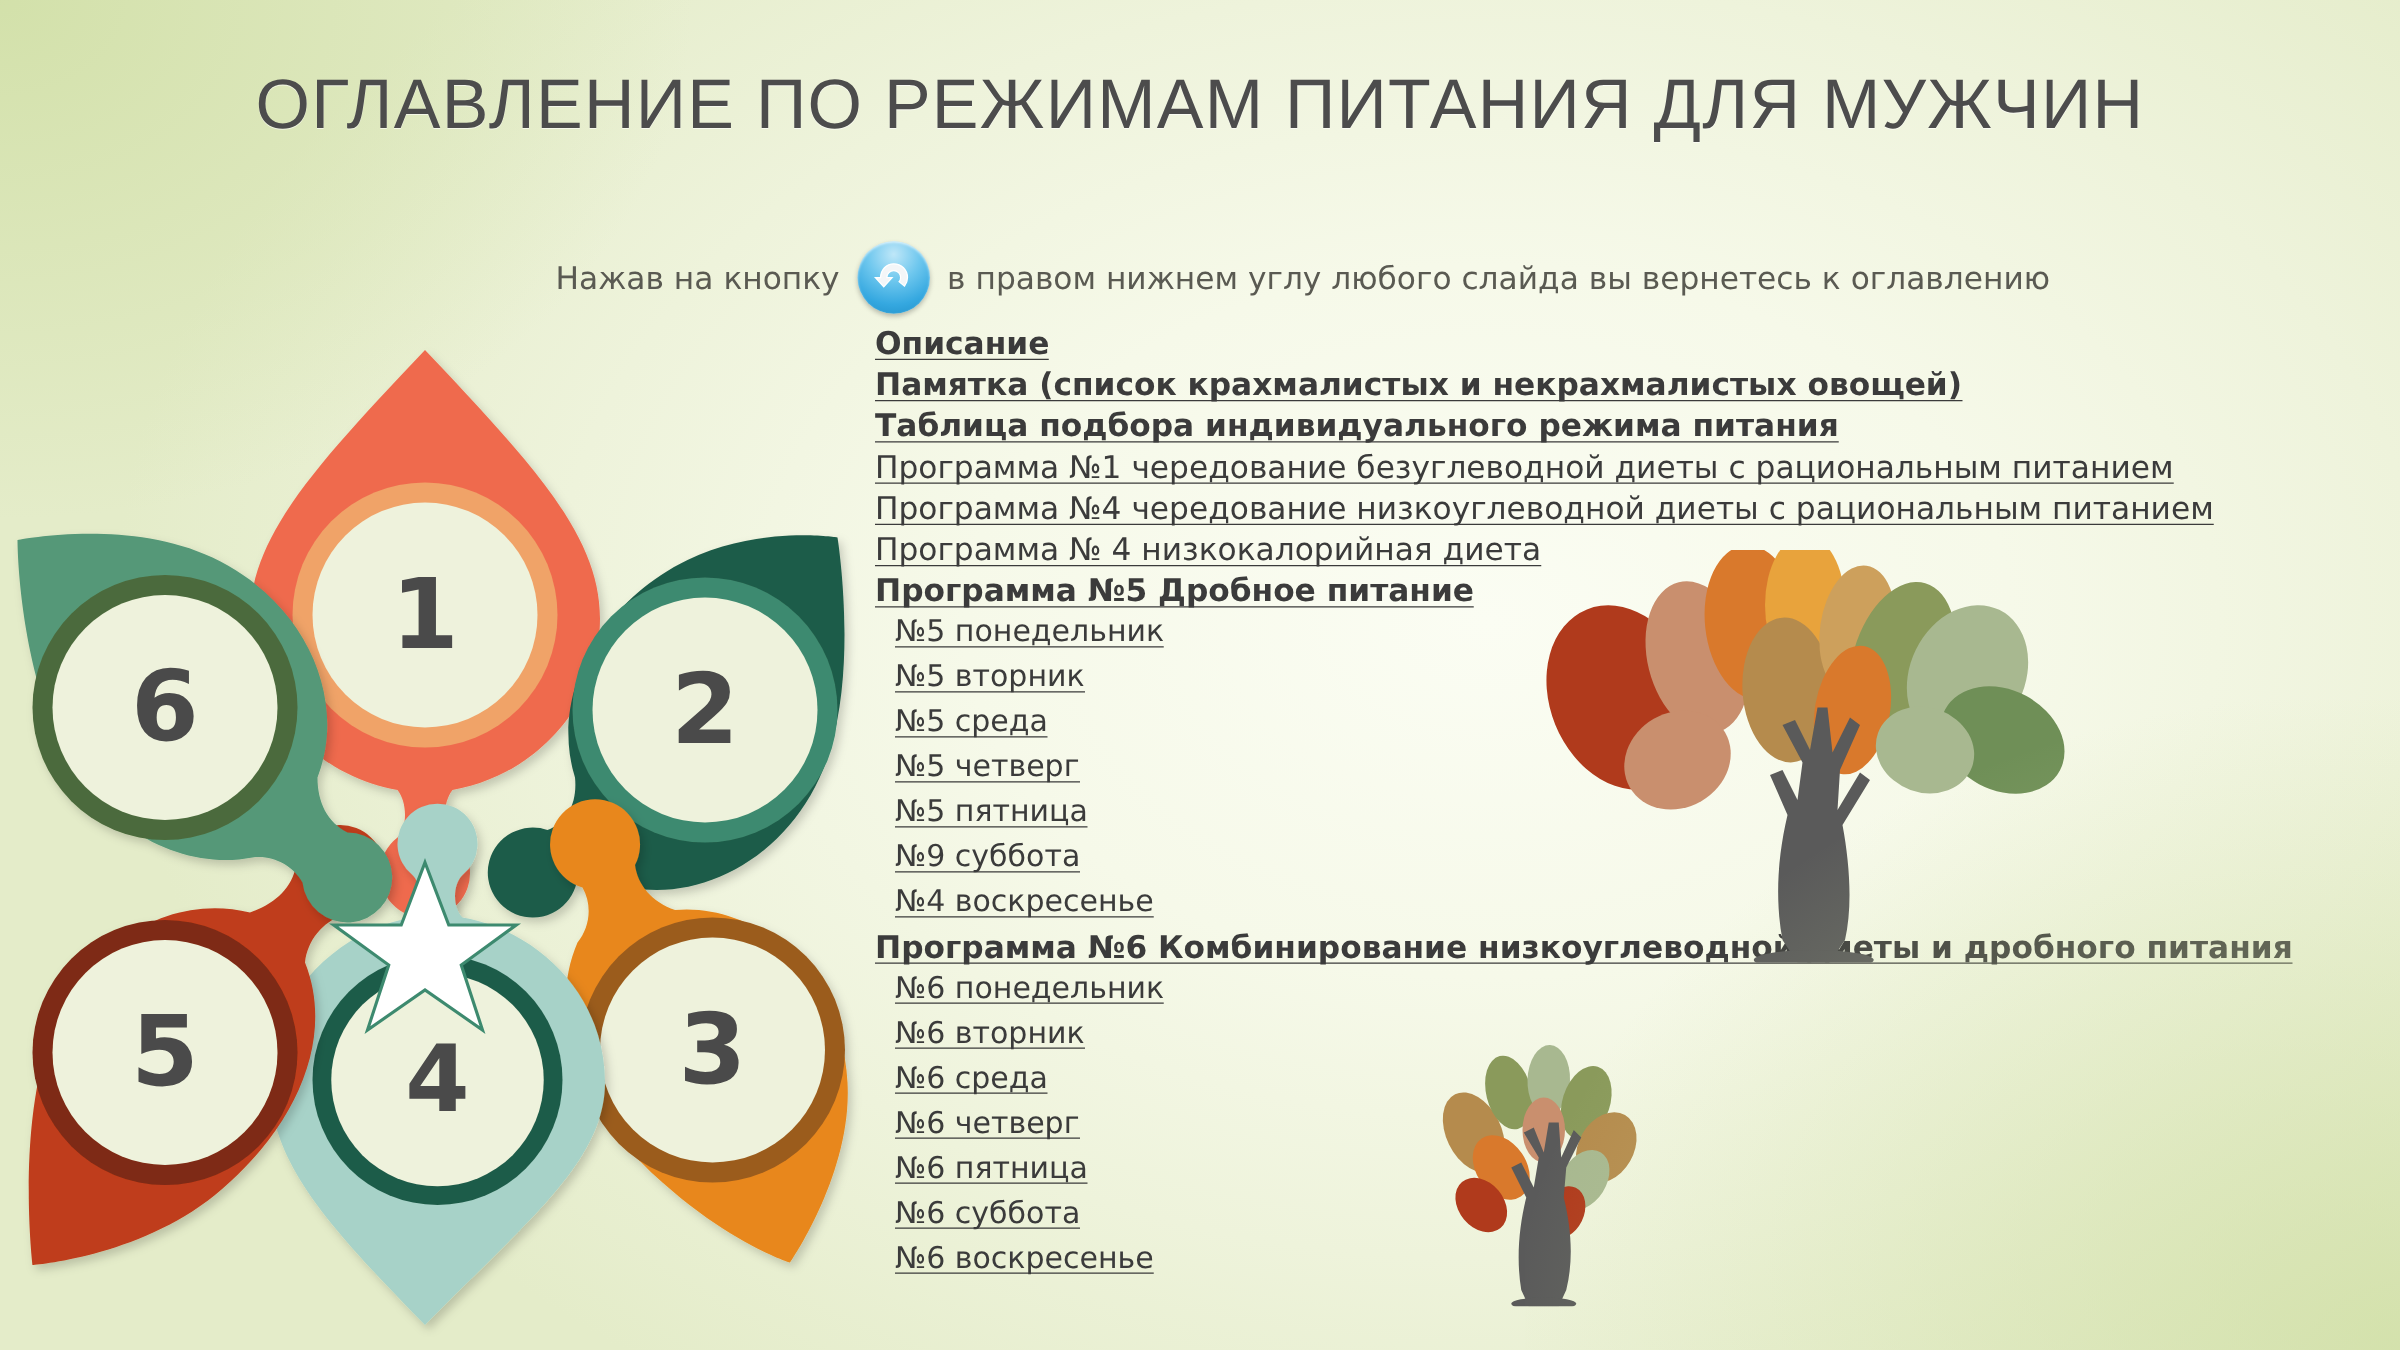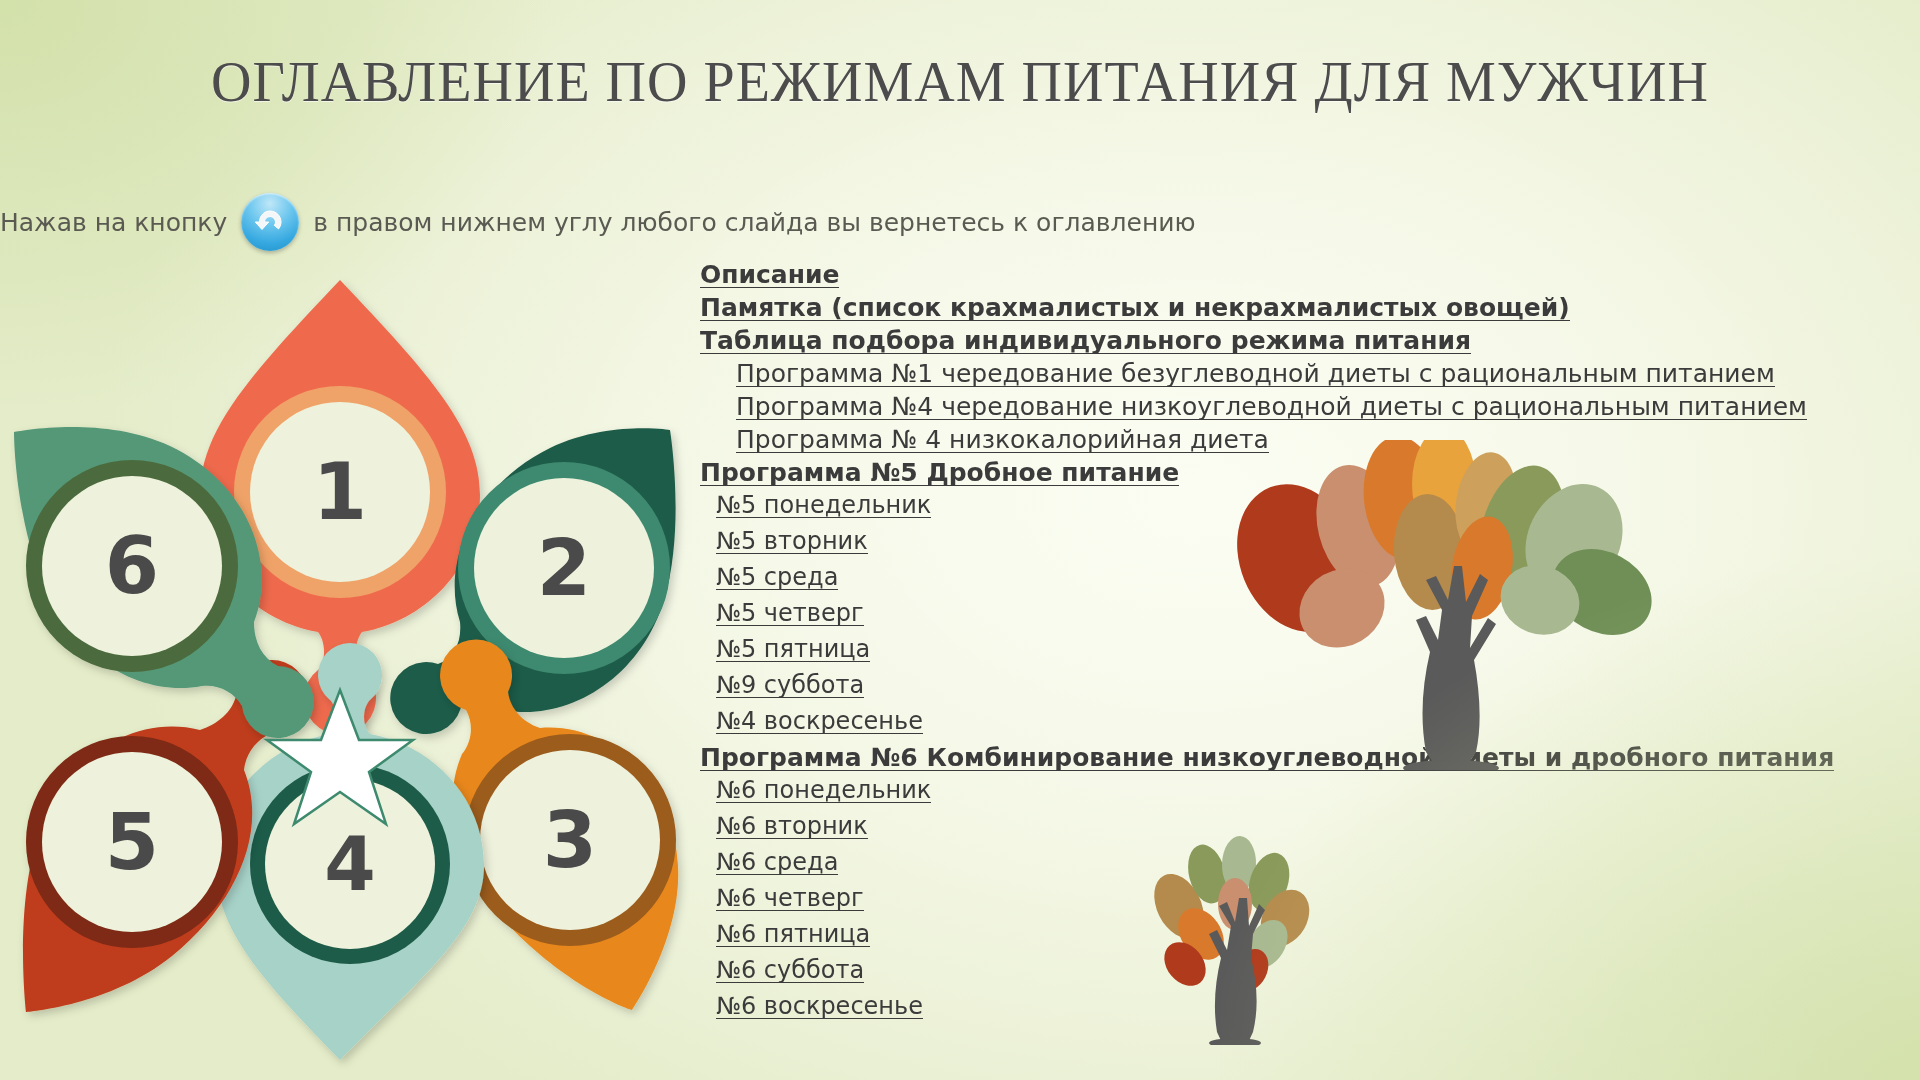--- a/index.html
+++ b/index.html
@@ -22,30 +22,30 @@
   }
   #slide:after{
     content:"";position:absolute;right:0;bottom:0;width:700px;height:520px;
     background:radial-gradient(ellipse at 100% 100%, rgba(205,221,160,.7) 0%, rgba(205,221,160,0) 72%);
     pointer-events:none;
   }
 
   
   #title{
     position:absolute;left:0;top:50px;width:1920px;text-align:center;
-    font-family:Liberation Serif, serif;
+    font-family:Liberation Sans, sans-serif;
     font-size:56px;font-weight:400;letter-spacing:1px;
     color:#4c4c4c;white-space:nowrap;
     text-shadow:0 1px 0 rgba(255,255,255,.6);
   }
 
   
   #subtitle{
     position:absolute;left:0;top:193px;width:1640px;
-    display:flex;align-items:center;justify-content:flex-start;gap:14px;
+    display:flex;align-items:center;justify-content:flex-end;gap:14px;
     font-family:"DejaVu Sans", sans-serif;
     font-size:25px;color:#5a5a52;white-space:nowrap;
   }
   .back-btn{
     width:58px;height:58px;border-radius:50%;
     background:radial-gradient(circle at 50% 18%, #bfe7f8 0%, #6ec7ee 38%, #35a8e0 72%, #1e8fc8 100%);
     box-shadow:0 2px 4px rgba(0,0,0,.25), inset 0 1px 2px rgba(255,255,255,.7);
     display:flex;align-items:center;justify-content:center;flex:0 0 auto;
     position:relative;
   }
@@ -60,21 +60,21 @@
     color:#3b3b3b;
     white-space:nowrap;
     line-height:1.0;
     text-decoration:underline;
   }
   .toc-line span{
     border-bottom:1.5px solid #3b3b3b;
     display:inline-block;
   }
   .lvl-head{font-size:25px;font-weight:bold;margin-bottom:7px;}
-  .lvl-item{font-size:25px;font-weight:400;margin-bottom:7px;margin-left:36px;}
+  .lvl-item{font-size:25px;font-weight:400;margin-bottom:7px;}
   .lvl-sub{font-size:24px;font-weight:400;margin-bottom:11px;padding-left:16px;}
 
   
   #flower{position:absolute;left:10px;top:270px;width:680px;height:800px;}
   #flower svg{display:block;}
 
   
   #tree-big{position:absolute;left:1230px;top:440px;width:450px;height:330px;}
   #tree-small{position:absolute;left:1135px;top:830px;width:200px;height:215px;}
   #tree-big svg,#tree-small svg{display:block;}

